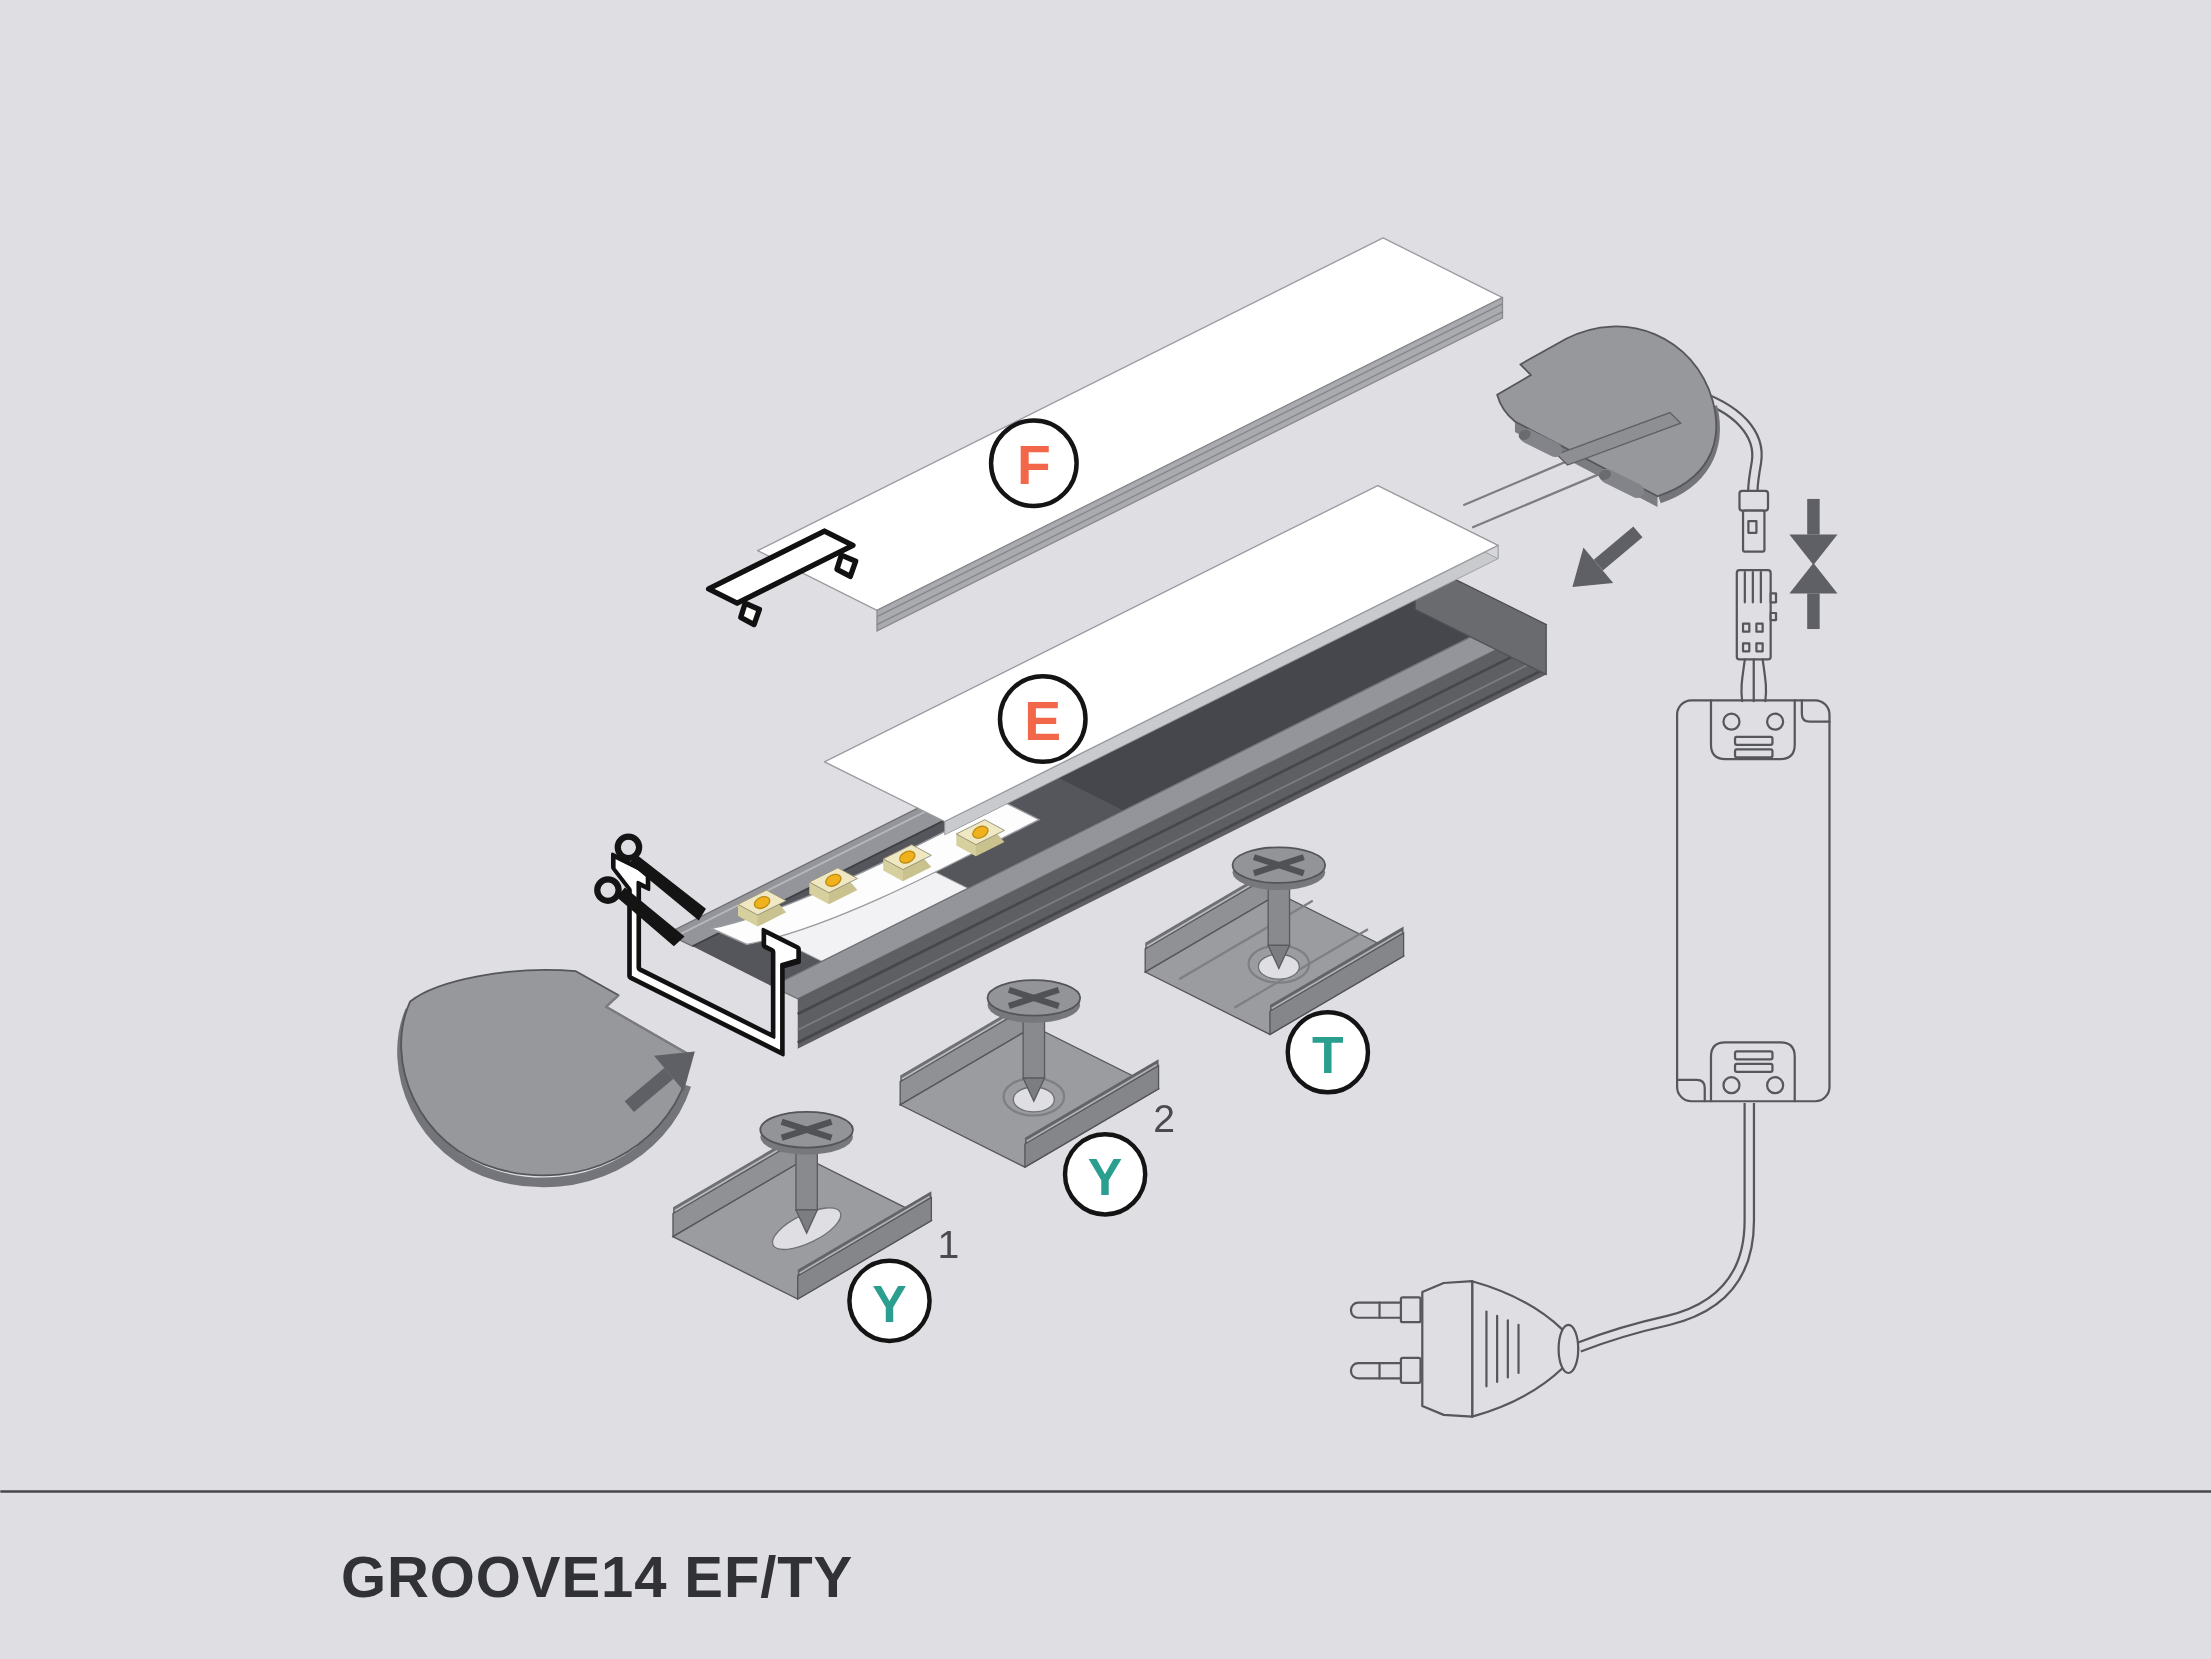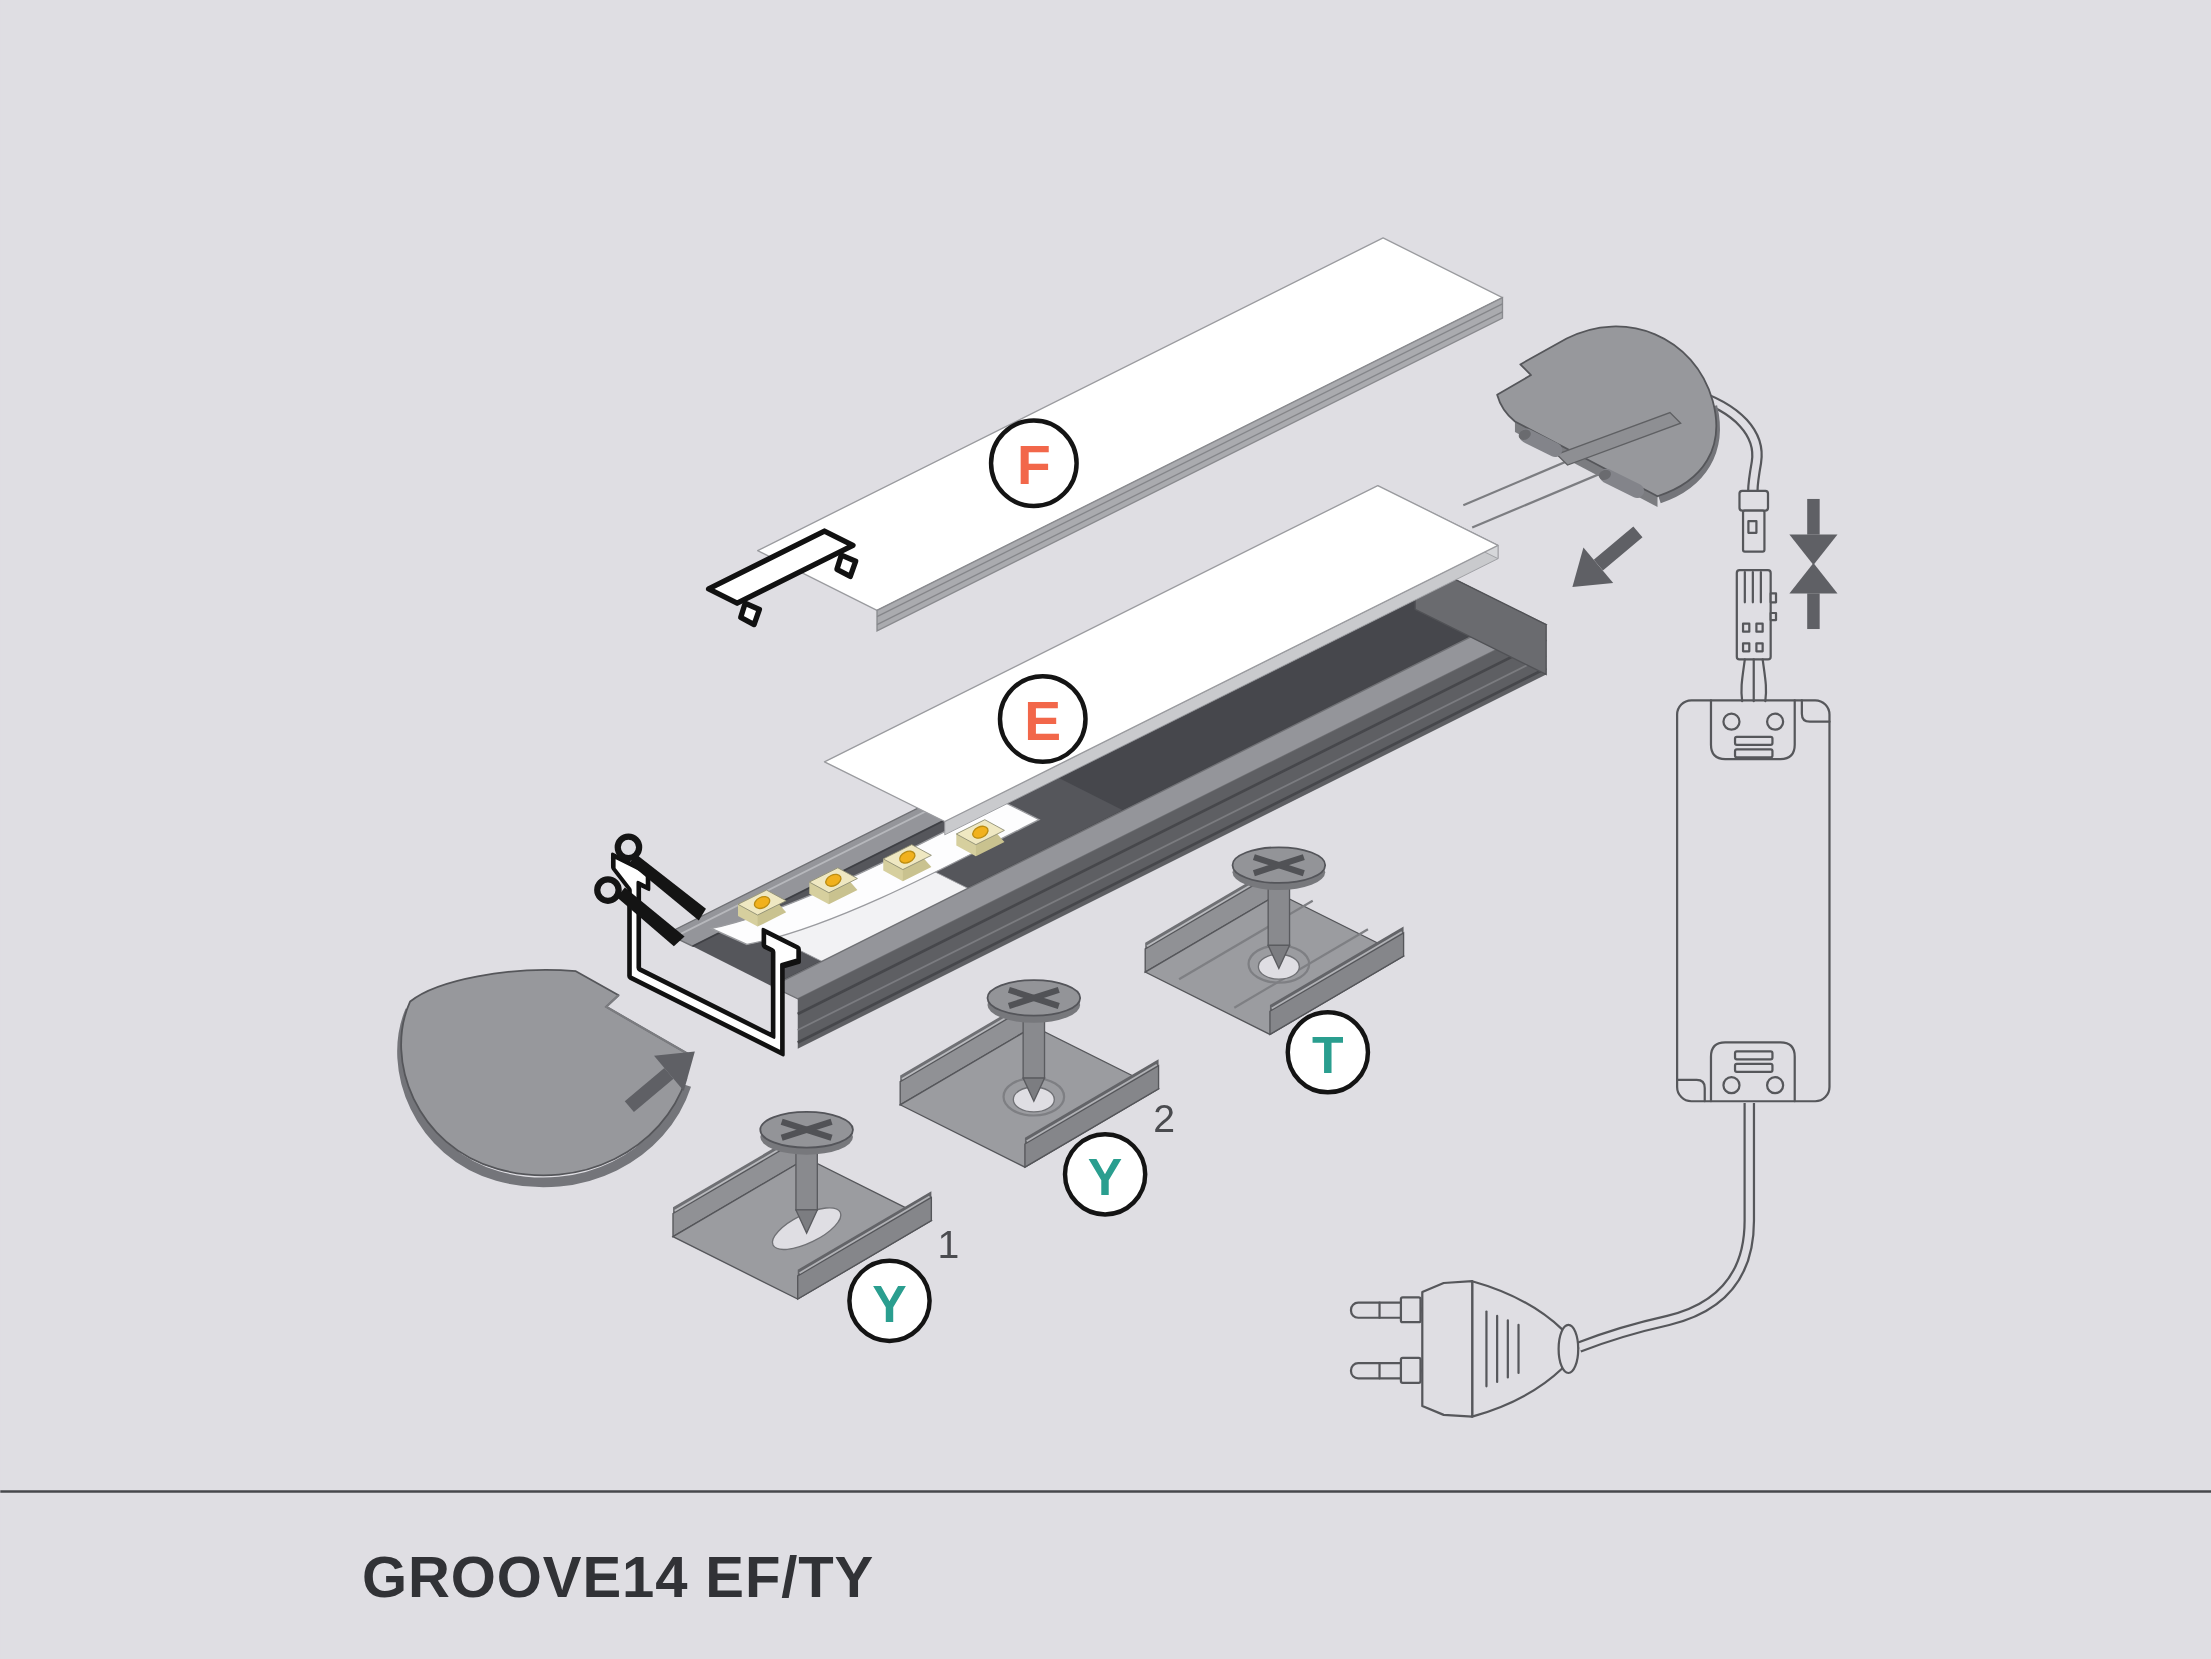--- a/index.html
+++ b/index.html
@@ -4,21 +4,21 @@
 <style>
   html,body{margin:0;padding:0;}
   body{
     width:2212px;height:1659px;
     background:#dfdee3;
     font-family:"Liberation Sans", sans-serif;
     position:relative;overflow:hidden;
   }
   #scene{position:absolute;left:0;top:0;}
   .page-title{
-    position:absolute;left:362px;top:1543px;
+    position:absolute;left:341px;top:1543px;
     font-size:58px;font-weight:700;color:#313236;letter-spacing:0.9px;
   }
   .ln{stroke:#56575b;fill:none;stroke-width:2.5;stroke-linecap:round;stroke-linejoin:round;}
   .lnf{stroke:#56575b;fill:#dfdee3;stroke-width:2.5;stroke-linejoin:round;}
   .cord-o{stroke:#56575b;fill:none;stroke-width:13;}
   .cord-i{stroke:#dfdee3;fill:none;stroke-width:8;}
   .metal{fill:#97989c;stroke:#55565a;stroke-width:2;stroke-linejoin:round;}
   .white-face{fill:#ffffff;stroke:#9a9b9f;stroke-width:1.5;stroke-linejoin:round;}
   .xsec{fill:#ffffff;stroke:#111111;stroke-width:6;stroke-linejoin:round;}
   .badge{fill:#ffffff;stroke:#141414;stroke-width:5;}

